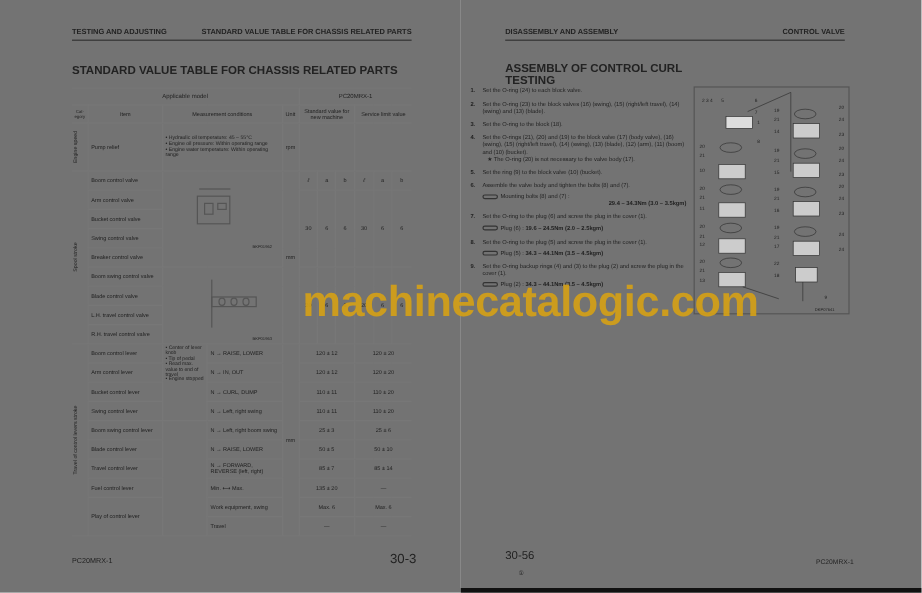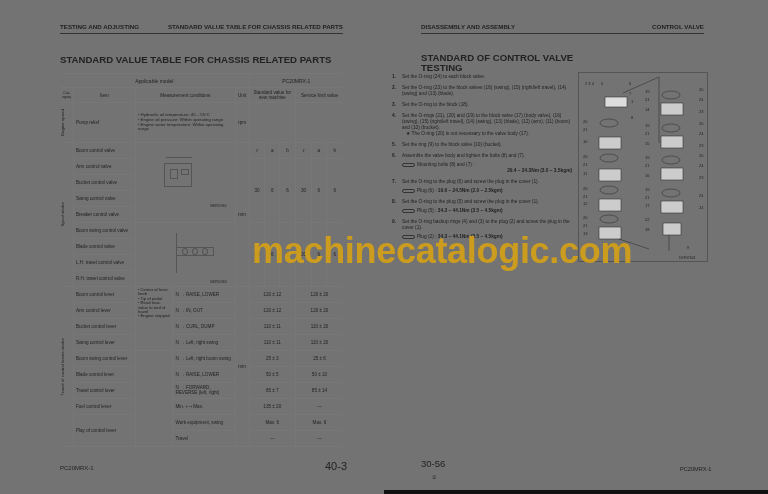--- a/index.html
+++ b/index.html
@@ -216,30 +216,30 @@
     </tr>
     <tr style="height:16px; border-bottom:1px solid #333;">
       <td>Travel</td>
       <td colspan="3" class="c" style="border-left:1px solid #333;">—</td>
       <td colspan="3" class="c" style="border-right:none;">—</td>
     </tr>
   </tbody>
     </table>
 
   <div class="foot-left" style="left:60px; top:465px;">PC20MRX-1</div>
-  <div class="pg" style="left:325px; top:460px;">40-3</div>
+  <div class="pg" style="left:325px; top:460px;">30-3</div>
 </div>
 
 <div class="page" id="right">
   <div class="hdr" style="left:37px; width:283px;">
     <span style="left:0;">DISASSEMBLY AND ASSEMBLY</span>
     <span style="right:0;">CONTROL VALVE</span>
   </div>
   <div class="title" style="left:37px; top:53px; font-size:9.6px; line-height:10px;">
-    <div>STANDARD OF CONTROL VALVE</div>
+    <div>ASSEMBLY OF CONTROL CURL</div>
     <div>TESTING</div>
   </div>
   <div class="figure" style="left:194px;">
     <svg width="130" height="190" viewBox="0 0 130 190">
       <g fill="none" stroke="#333" stroke-width="0.6">
         <rect x="26" y="24" width="22" height="10" fill="#ddd"></rect>
         <line x1="80" y1="4" x2="44" y2="20"></line>
         <line x1="80" y1="4" x2="80" y2="70"></line>
         <ellipse cx="30" cy="50" rx="9" ry="4"></ellipse>
         <rect x="20" y="64" width="22" height="12" fill="#ccc"></rect>

